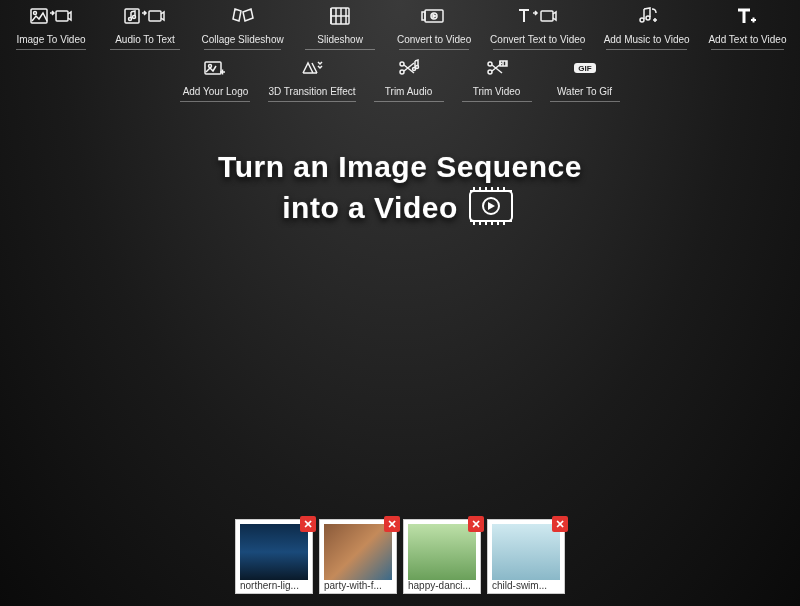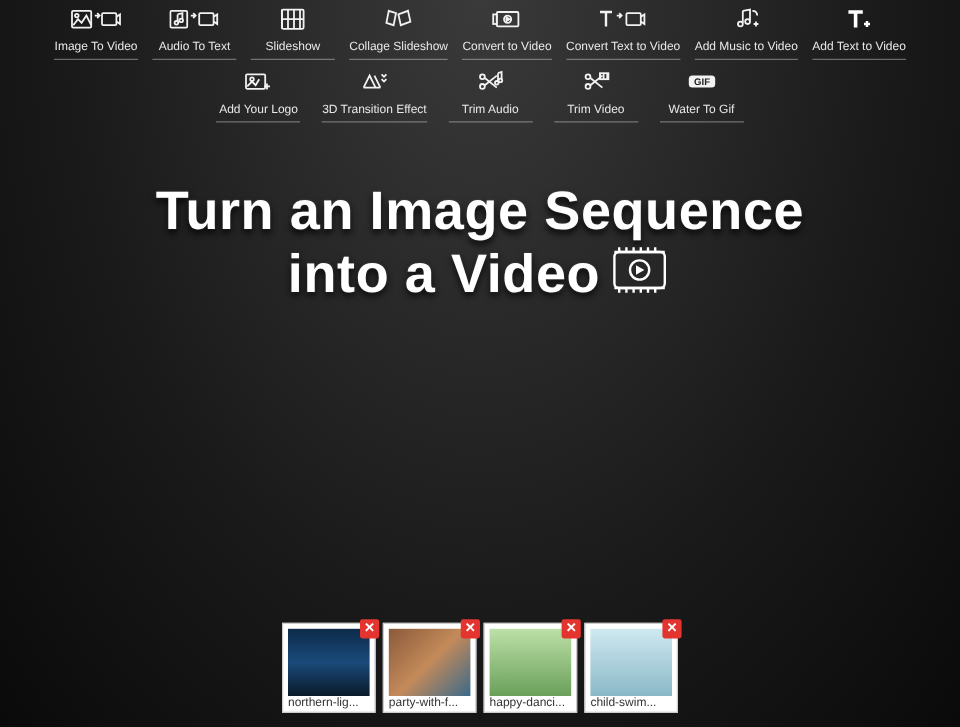--- a/index.html
+++ b/index.html
@@ -10,21 +10,21 @@
     font-family: -apple-system, BlinkMacSystemFont, "Segoe UI", Arial, sans-serif;
     color: #fff;
     overflow: hidden;
     position: relative;
   }
 
   
   .toolbar {
     display: flex;
     justify-content: center;
-    gap: 12px;
+    gap: 24px;
     padding: 6px 16px 0 16px;
   }
   .toolbar.second { gap: 18px; margin-top: 2px; }
 
   .tool-item {
     display: flex;
     flex-direction: column;
     align-items: center;
     min-width: 70px;
     padding-bottom: 4px;
@@ -46,21 +46,21 @@
     text-align: center;
   }
 
   
   .hero {
     margin-top: 48px;
     text-align: center;
   }
   .hero h1 {
     display: inline-block;
-    font-size: 45px;
+    font-size: 30px;
     font-weight: 700;
     line-height: 1.15;
     color: #fff;
     text-shadow: 0 3px 6px rgba(0,0,0,0.9), 0 0 2px rgba(255,255,255,0.2);
     letter-spacing: 0.5px;
   }
   .hero-icon {
     display: inline-block;
     vertical-align: middle;
     margin-left: 6px;
@@ -146,34 +146,34 @@
           <circle cx="10" cy="11" r="1.5"></circle>
           <path d="M18 7h4m-2-2 2 2-2 2"></path>
           <rect x="25" y="5" width="12" height="10" rx="1"></rect>
           <path d="M37 8l3-2v8l-3-2"></path>
         </svg>
     </div>
     <div class="tool-label">Audio To Text</div>
   </div>
   <div class="tool-item">
     <div class="tool-icon">
+      <svg width="24" height="20" viewBox="0 0 24 20">
+          <path d="M4 3l6 2-2 10-6-2zM12 6l8-3 2 9-8 3z"></path>
+        </svg>
+    </div>
+    <div class="tool-label">Collage Slideshow</div>
+  </div>
+  <div class="tool-item">
+    <div class="tool-icon">
       <svg width="22" height="20" viewBox="0 0 22 20">
           <rect x="2" y="2" width="18" height="16" rx="1"></rect>
           <path d="M2 2v16M7 2v16M12 2v16M17 2v16M2 10h18"></path>
         </svg>
     </div>
     <div class="tool-label">Slideshow</div>
-  </div>
-  <div class="tool-item">
-    <div class="tool-icon">
-      <svg width="24" height="20" viewBox="0 0 24 20">
-          <path d="M4 3l6 2-2 10-6-2zM12 6l8-3 2 9-8 3z"></path>
-        </svg>
-    </div>
-    <div class="tool-label">Collage Slideshow</div>
   </div>
   <div class="tool-item">
     <div class="tool-icon">
       <svg width="26" height="20" viewBox="0 0 26 20">
           <rect x="4" y="4" width="18" height="12" rx="1"></rect>
           <rect x="1" y="6" width="3" height="8"></rect>
           <circle cx="13" cy="10" r="3"></circle>
           <path d="M12 8.5v3l2.5-1.5z" fill="#f2f2f2"></path>
         </svg>
     </div>

